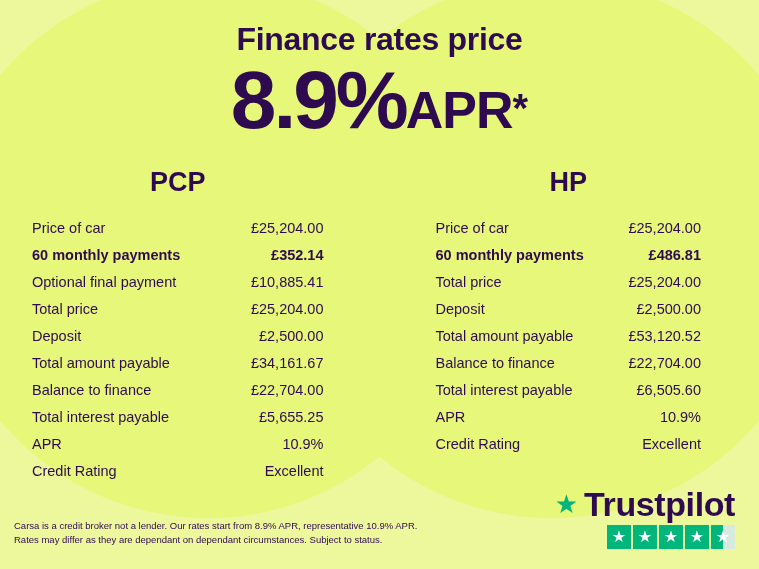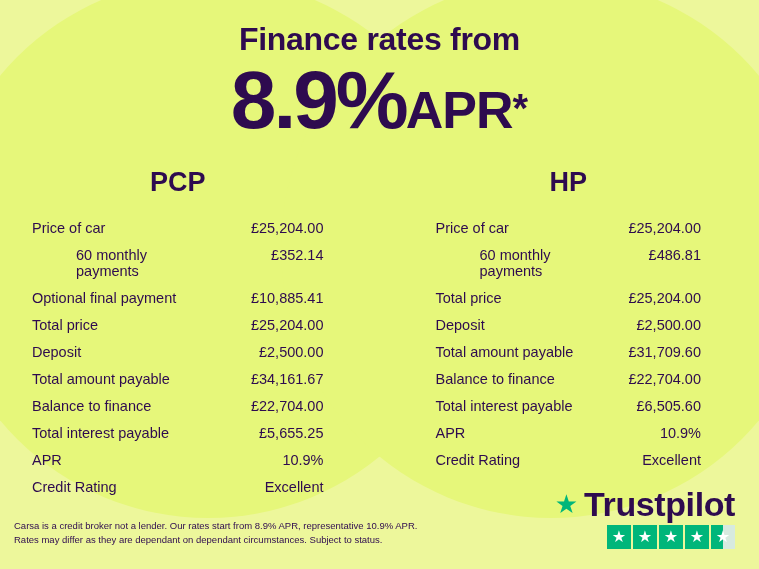--- a/index.html
+++ b/index.html
@@ -101,22 +101,21 @@
     display: flex;
     justify-content: space-between;
     align-items: baseline;
     color: #2e0b4f;
     font-size: 14.5px;
     padding: 5.5px 0;
     gap: 20px;
   }
   .row.bold .label,
   .row.bold .value {
-    font-weight: normal;
-    margin-left: 44px;
+    font-weight: bold;
   }
   .label { text-align: left; }
   .value { text-align: right; }
 
   .footer {
     position: absolute;
     left: 0;
     bottom: 0;
     width: 759px;
     height: 72px;
@@ -179,21 +178,21 @@
 </style>
 </head>
 <body>
 
 <div class="page">
   <div class="blob blob-left"></div>
   <div class="blob blob-right"></div>
 
   <div class="content">
 
-    <div class="headline">Finance rates from</div>
+    <div class="headline">Finance rates price</div>
 
     <div class="apr-line">
       <span class="apr-big">8.9%</span><span class="apr-small">APR</span><span class="apr-star">*</span>
     </div>
 
     <div class="columns">
 
       <div class="col col-left">
         <div class="col-title">PCP</div>
 
@@ -253,21 +252,21 @@
         <div class="row">
           <span class="label">Total price</span>
           <span class="value">£25,204.00</span>
         </div>
         <div class="row">
           <span class="label">Deposit</span>
           <span class="value">£2,500.00</span>
         </div>
         <div class="row">
           <span class="label">Total amount payable</span>
-          <span class="value">£31,709.60</span>
+          <span class="value">£53,120.52</span>
         </div>
         <div class="row">
           <span class="label">Balance to finance</span>
           <span class="value">£22,704.00</span>
         </div>
         <div class="row">
           <span class="label">Total interest payable</span>
           <span class="value">£6,505.60</span>
         </div>
         <div class="row">

